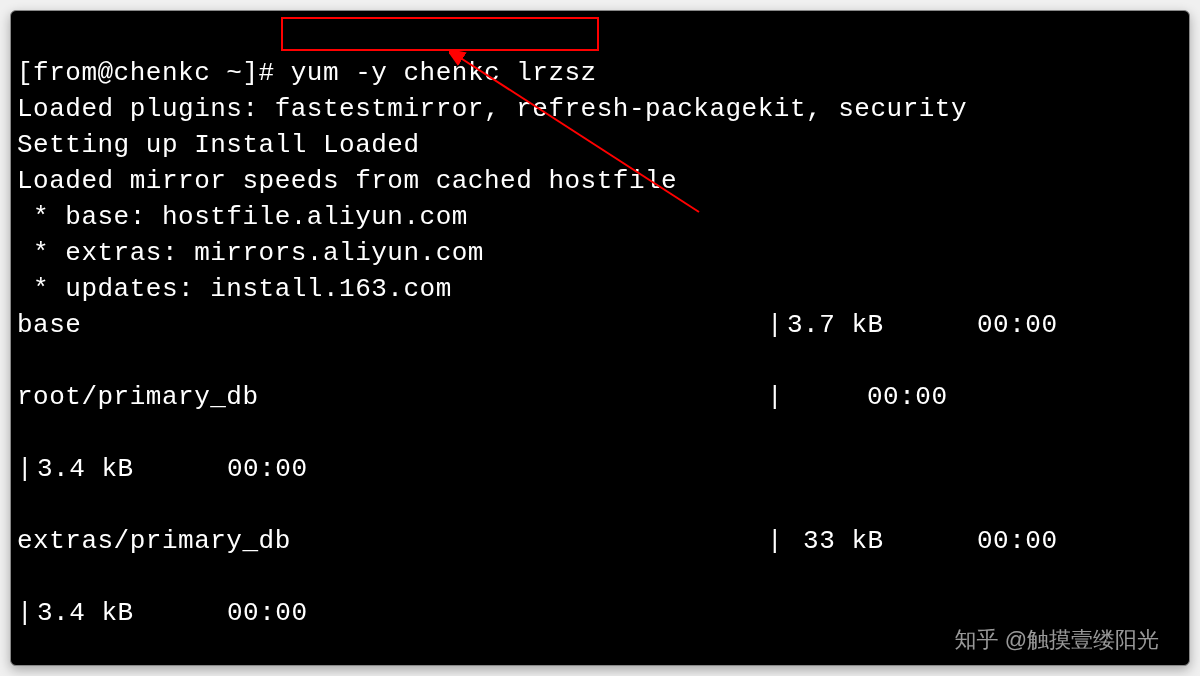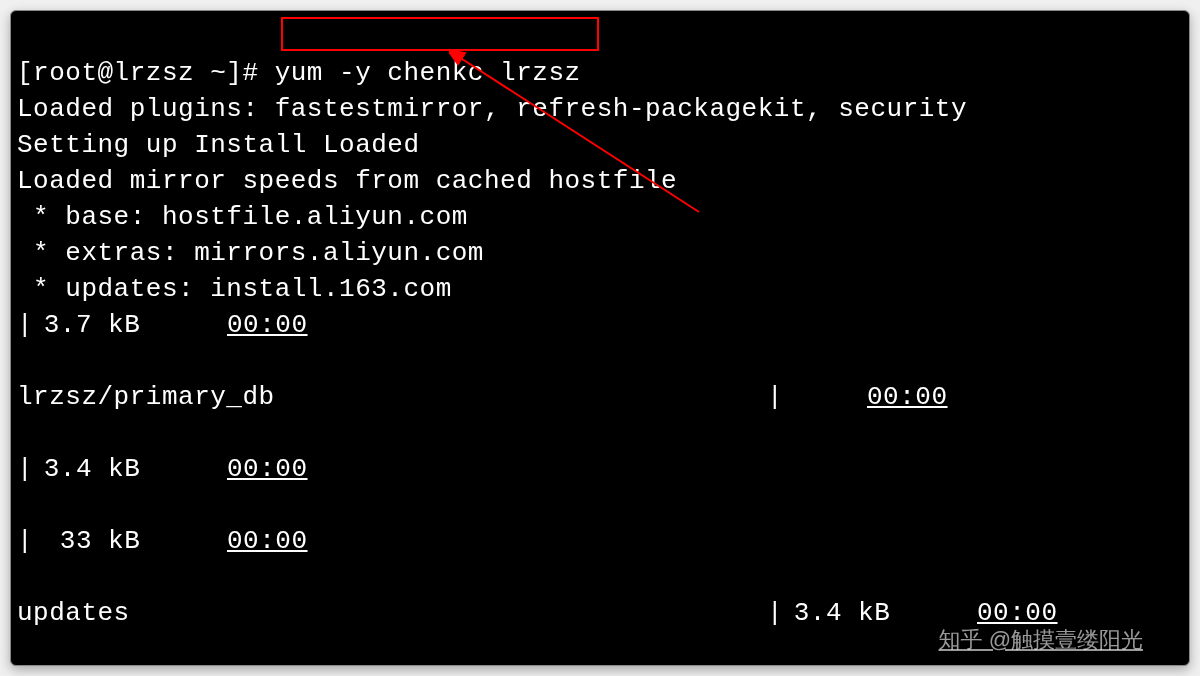--- a/index.html
+++ b/index.html
@@ -56,60 +56,58 @@
     width: 750px;
     flex-shrink: 0;
   }
   .bar-col {
     width: 20px;
     flex-shrink: 0;
     text-align: left;
   }
   .size-col {
     width: 110px;
-    text-align: center;
+    text-align: left;
     flex-shrink: 0;
   }
   .gap-col {
     width: 80px;
     flex-shrink: 0;
   }
   .time-col {
     width: 100px;
     flex-shrink: 0;
-    text-decoration: underline;
   }
   .watermark {
     position: absolute;
     bottom: 10px;
-    right: 46px;
+    right: 30px;
     color: rgba(255,255,255,0.6);
     font-size: 22px;
     font-family: sans-serif;
     pointer-events: none;
-    text-decoration: underline;
   }
 </style>
 </head>
 <body>
 
 <div class="window">
   <div class="terminal">
-<span><span>[root@lrzsz ~]# </span><span>yum -y chenkc lrzsz</span></span>
+<span><span>[from@chenkc ~]# </span><span>yum -y chenkc lrzsz</span></span>
 <span>Loaded plugins: fastestmirror, refresh-packagekit, security</span>
 <span>Setting up Install Loaded</span>
 <span>Loaded mirror speeds from cached hostfile</span>
 <span> * base: hostfile.aliyun.com</span>
 <span> * extras: mirrors.aliyun.com</span>
 <span> * updates: install.163.com</span>
-<div class="row"><span class="bar-col">|</span><span class="size-col">3.7 kB</span><span class="gap-col"></span><span class="time-col">00:00</span></div>
-<div class="row"><span class="repo-col">lrzsz/primary_db</span><span class="bar-col">|</span><span class="gap-col"></span><span class="time-col">00:00</span></div>
+<div class="row"><span class="repo-col">base</span><span class="bar-col">|</span><span class="size-col">3.7 kB</span><span class="gap-col"></span><span class="time-col">00:00</span></div>
+<div class="row"><span class="repo-col">root/primary_db</span><span class="bar-col">|</span><span class="gap-col"></span><span class="time-col">00:00</span></div>
 <div class="row"><span class="bar-col">|</span><span class="size-col">3.4 kB</span><span class="gap-col"></span><span class="time-col">00:00</span></div>
-<div class="row"><span class="bar-col">|</span><span class="size-col"> 33 kB</span><span class="gap-col"></span><span class="time-col">00:00</span></div>
-<div class="row"><span class="repo-col">updates</span><span class="bar-col">|</span><span class="size-col">3.4 kB</span><span class="gap-col"></span><span class="time-col">00:00</span></div>
+<div class="row"><span class="repo-col">extras/primary_db</span><span class="bar-col">|</span><span class="size-col"> 33 kB</span><span class="gap-col"></span><span class="time-col">00:00</span></div>
+<div class="row"><span class="bar-col">|</span><span class="size-col">3.4 kB</span><span class="gap-col"></span><span class="time-col">00:00</span></div>
 
 
 
 </div>
 
   <div class="highlight-box"></div>
 
   <svg class="arrow" width="270" height="180">
     <defs>
       <marker id="arrowhead" markerWidth="10" markerHeight="8" refX="2" refY="4" orient="auto">

